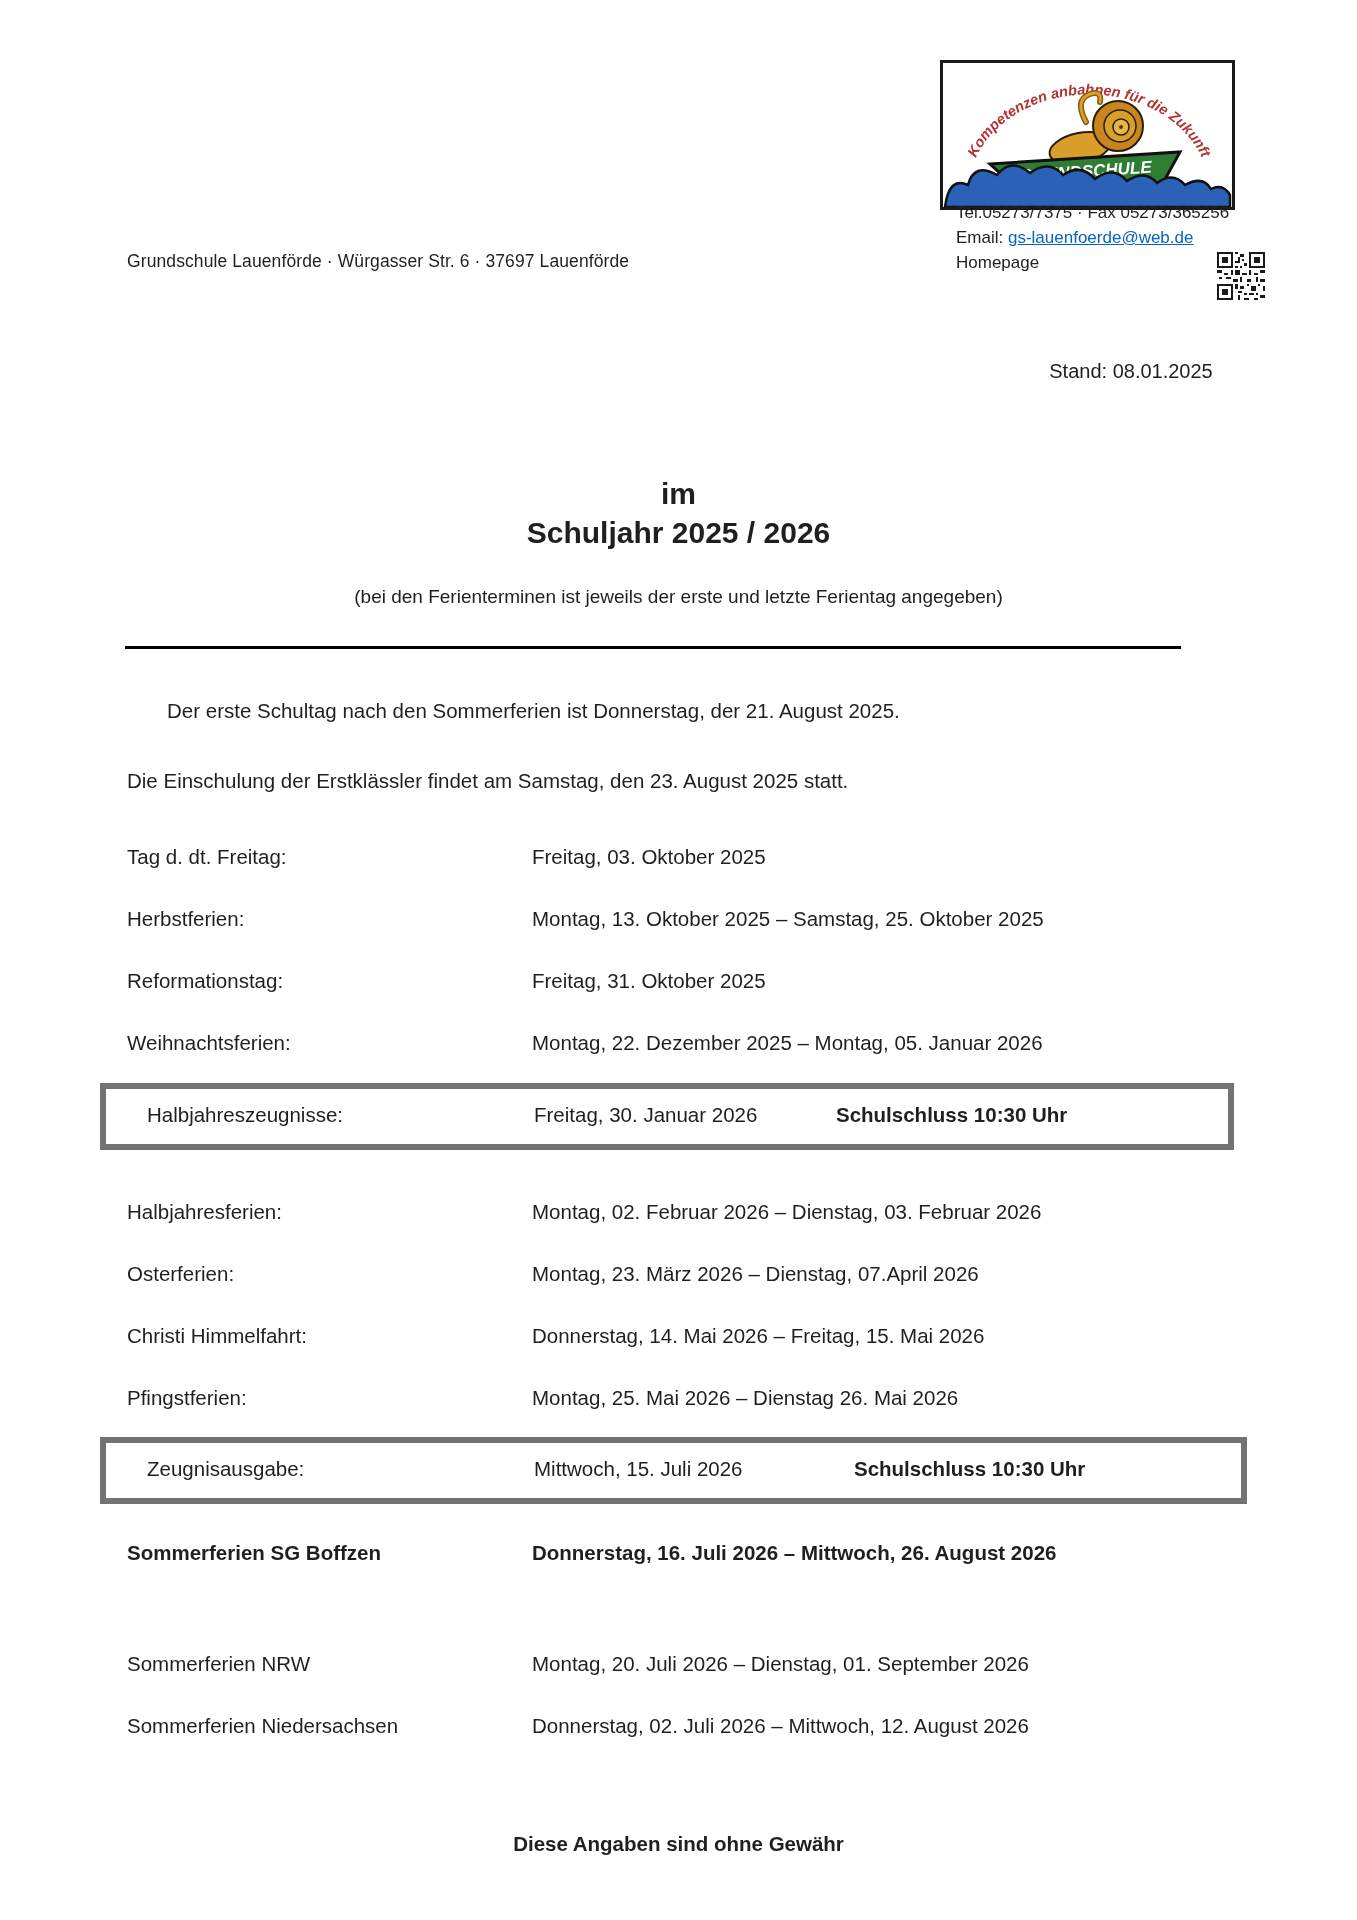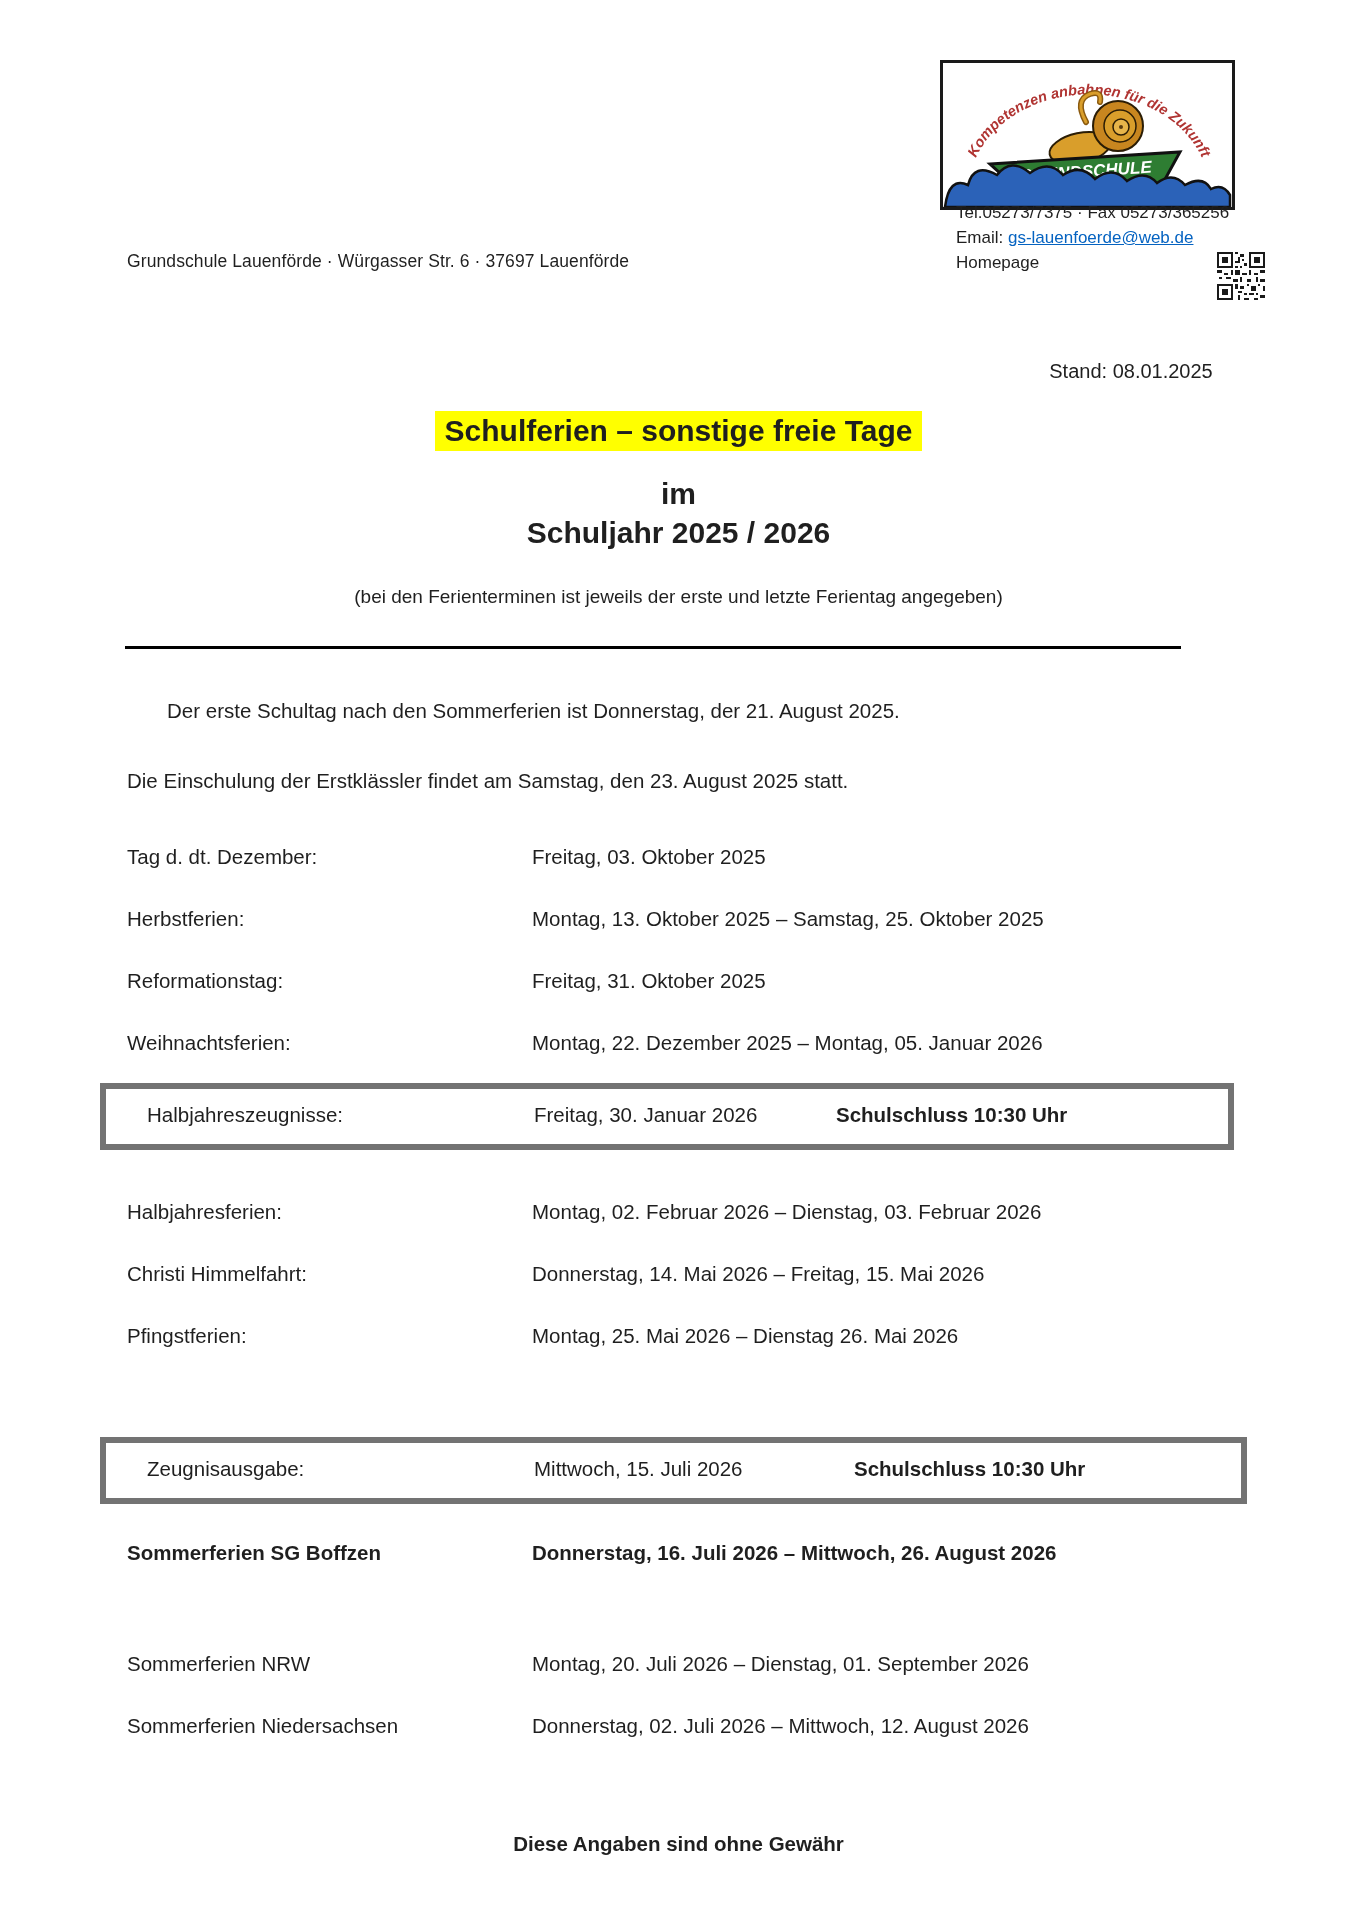--- a/index.html
+++ b/index.html
@@ -151,32 +151,31 @@
           <rect x="9" y="19" width="1" height="2"></rect>
           <rect x="12" y="20" width="2" height="1"></rect>
         <rect x="16" y="20" width="2" height="1"></rect>
           <rect x="19" y="19" width="2" height="1"></rect>
       </g>
     </svg>
   </div>
 
   <div class="abs stand">Stand: 08.01.2025</div>
 
-  <div class="abs t-line t1"><span class="hl">Schulferien – sonstige freie Tage</span></div>
   <div class="abs t-line t2">im</div>
   <div class="abs t-line t3">Schuljahr 2025 / 2026</div>
   <div class="abs note">(bei den Ferienterminen ist jeweils der erste und letzte Ferientag angegeben)</div>
   <div class="abs rule"></div>
 
   <div class="abs intro1">Der erste Schultag nach den Sommerferien ist Donnerstag, der 21. August 2025.</div>
   <div class="abs intro2">Die Einschulung der Erstklässler findet am Samstag, den 23. August 2025 statt.</div>
 
   <div class="abs rows rows-top">
     <div class="row">
-      <span class="lab">Tag d. dt. Dezember:</span>
+      <span class="lab">Tag d. dt. Freitag:</span>
       <span class="val">Freitag, 03. Oktober 2025</span>
     </div>
     <div class="row">
       <span class="lab">Herbstferien:</span>
       <span class="val">Montag, 13. Oktober 2025 – Samstag, 25. Oktober 2025</span>
     </div>
     <div class="row">
       <span class="lab">Reformationstag:</span>
       <span class="val">Freitag, 31. Oktober 2025</span>
     </div>
@@ -191,20 +190,24 @@
     <span class="val">Freitag, 30. Januar 2026</span>
     <span class="bnote">Schulschluss 10:30 Uhr</span>
   </div>
 
   <div class="abs rows rows-mid">
     <div class="row">
       <span class="lab">Halbjahresferien:</span>
       <span class="val">Montag, 02. Februar 2026 – Dienstag, 03. Februar 2026</span>
     </div>
     <div class="row">
+      <span class="lab">Osterferien:</span>
+      <span class="val">Montag, 23. März 2026 – Dienstag, 07.April 2026</span>
+    </div>
+    <div class="row">
       <span class="lab">Christi Himmelfahrt:</span>
       <span class="val">Donnerstag, 14. Mai 2026 – Freitag, 15. Mai 2026</span>
     </div>
     <div class="row">
       <span class="lab">Pfingstferien:</span>
       <span class="val">Montag, 25. Mai 2026 – Dienstag 26. Mai 2026</span>
     </div>
   </div>
 
   <div class="abs box box2">

